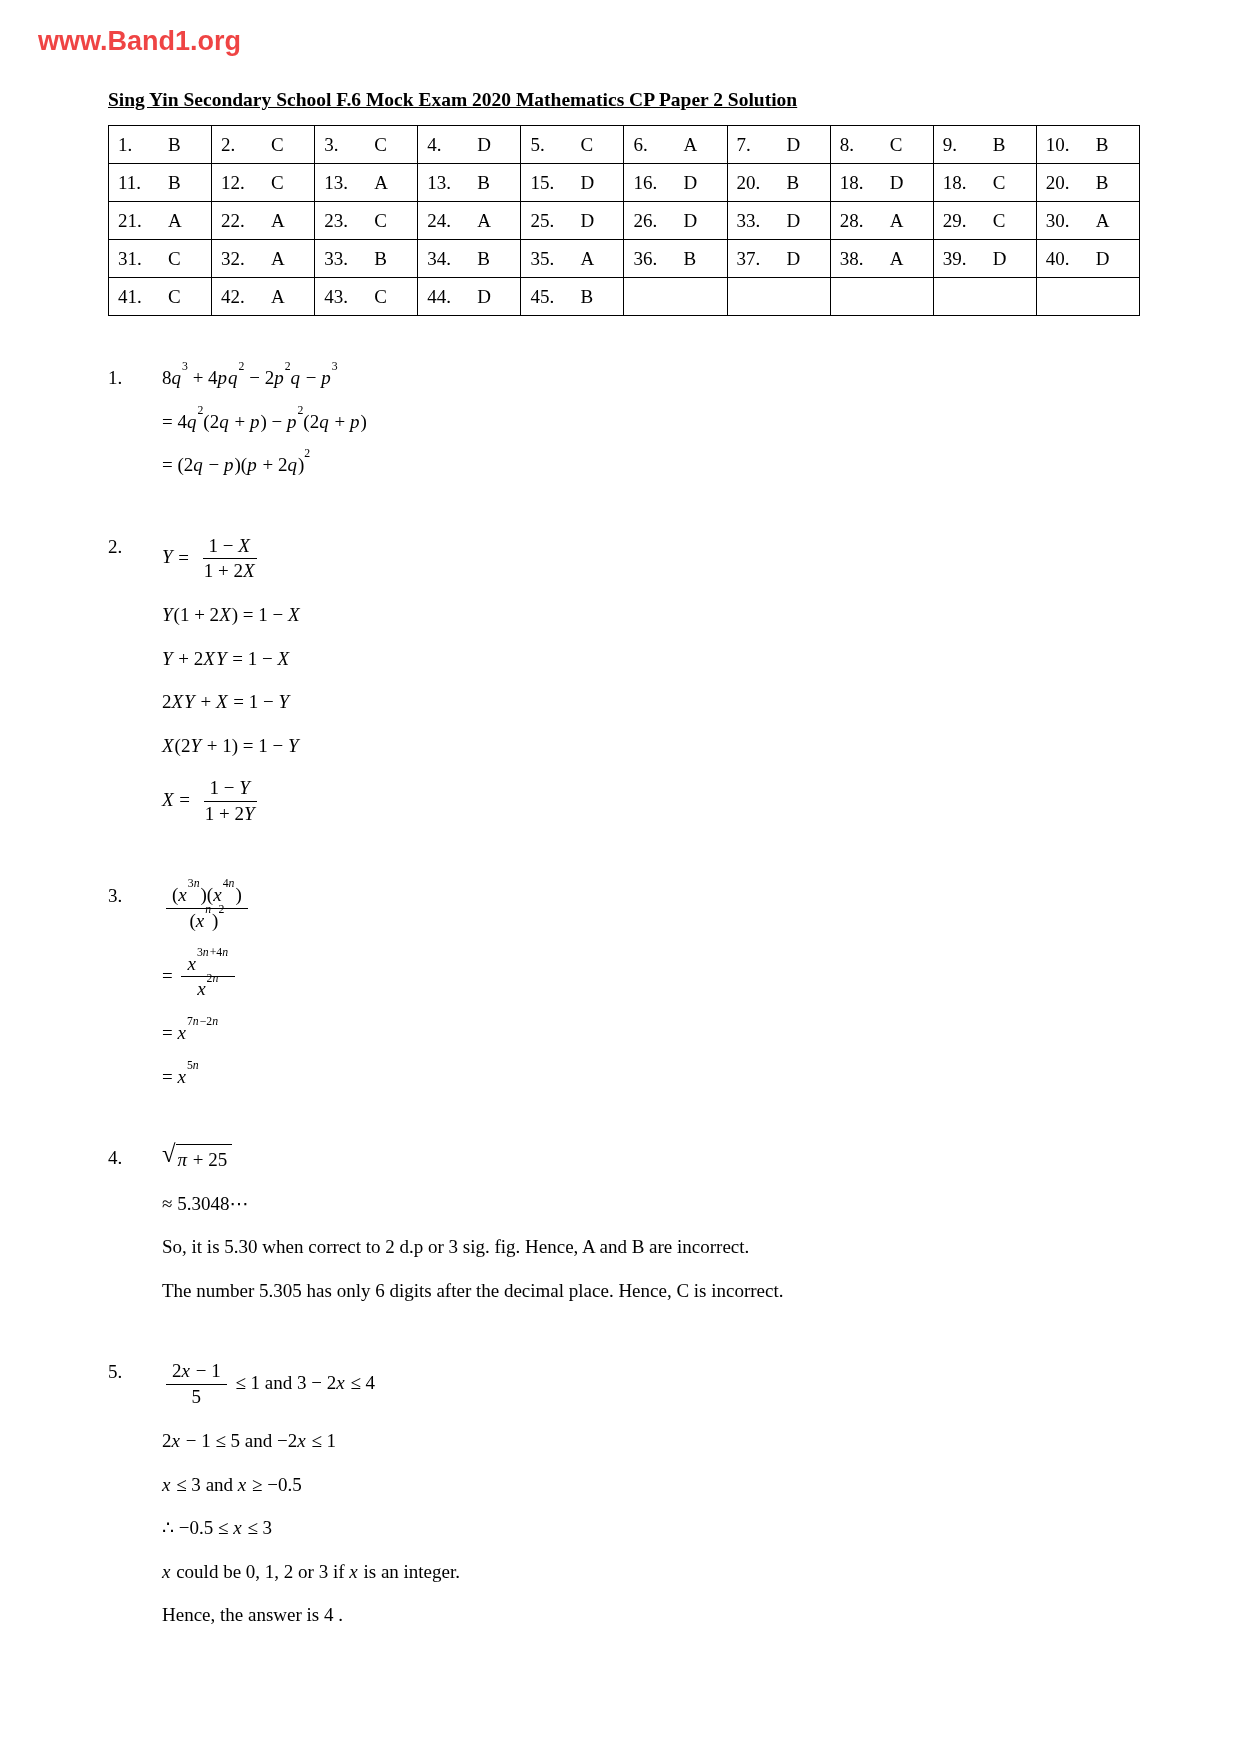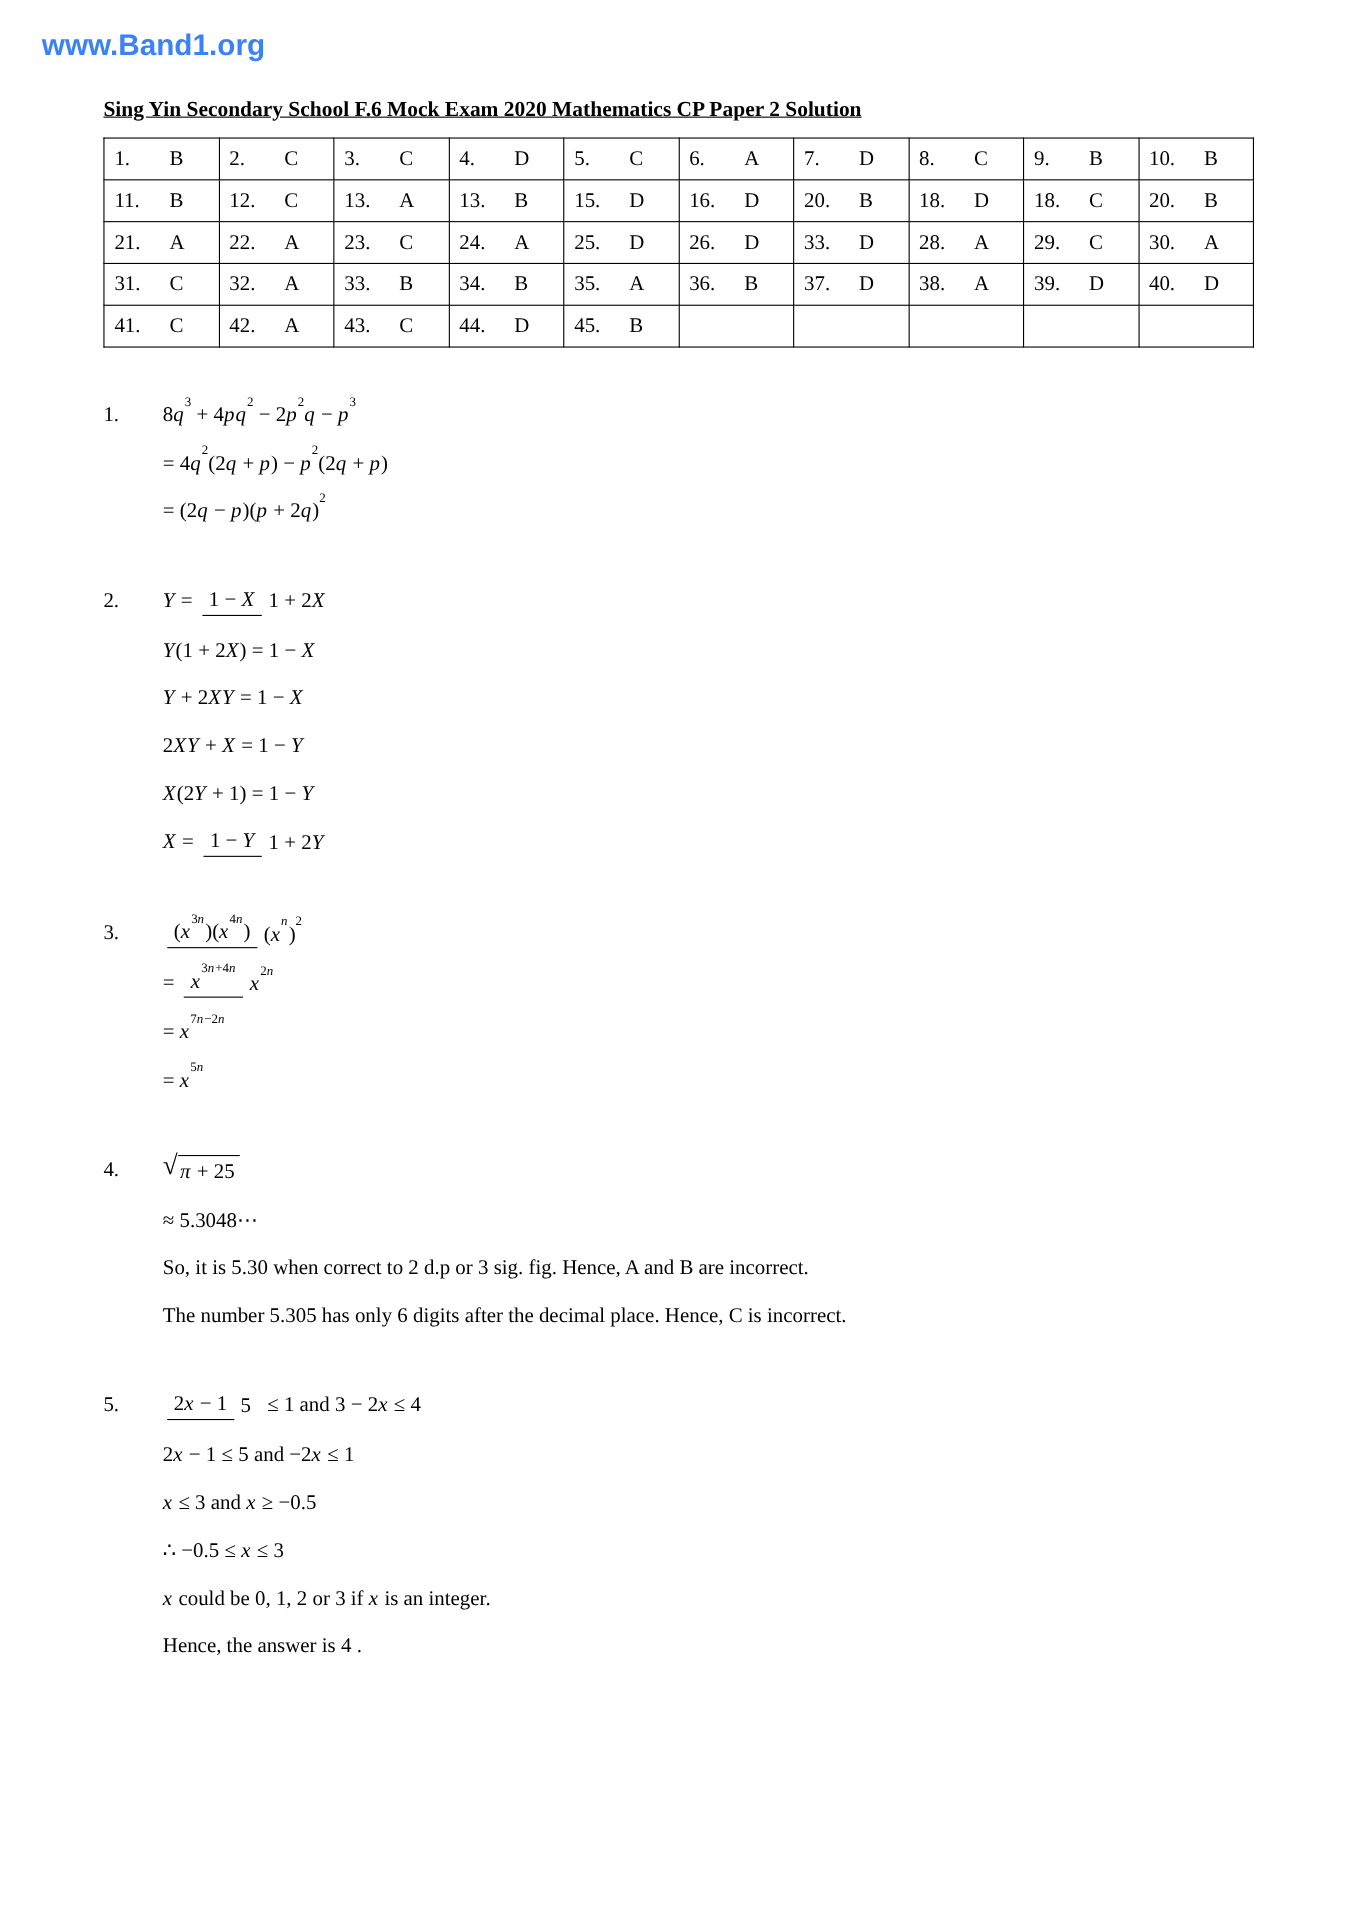--- a/index.html
+++ b/index.html
@@ -9,24 +9,24 @@
     min-height: 1754px;
     font-family: "Liberation Serif", serif;
     color: #000;
   }
   .page { padding: 26px 100px 60px 38px; }
 
   .brand {
     font-family: "Liberation Sans", sans-serif;
     font-size: 27px;
     font-weight: 600;
-    color: #3b82f6;
-  }
-
-  .content { margin-left: 56px; }
+    color: #ef4444;
+  }
+
+  .content { margin-left: 70px; }
 
   .title {
     margin-top: 32px;
     font-size: 19.5px;
     font-weight: bold;
     text-decoration: underline;
   }
 
   table.answers {
     margin-top: 14px;
@@ -50,21 +50,21 @@
   .sol-body { flex: 1; font-size: 19px; }
 
   .line { margin-bottom: 16px; line-height: 1.45; }
   .line:last-child { margin-bottom: 0; }
   .math-line i { font-style: italic; padding-right: 1px; }
   .math-line sup { font-size: 0.62em; position: relative; top: -0.55em; line-height: 0; }
   .mtext { font-style: normal; }
 
   .frac {
     display: inline-flex;
-    flex-direction: row;
+    flex-direction: column;
     align-items: center;
     vertical-align: middle;
     margin: 2px 4px;
     line-height: 1.2;
     text-align: center;
   }
   .fnum { border-bottom: 1.6px solid #000; padding: 0 6px 1px 6px; }
   .fden { padding: 1px 6px 0 6px; }
 
   .sqrt { display: inline-flex; align-items: flex-start; }

